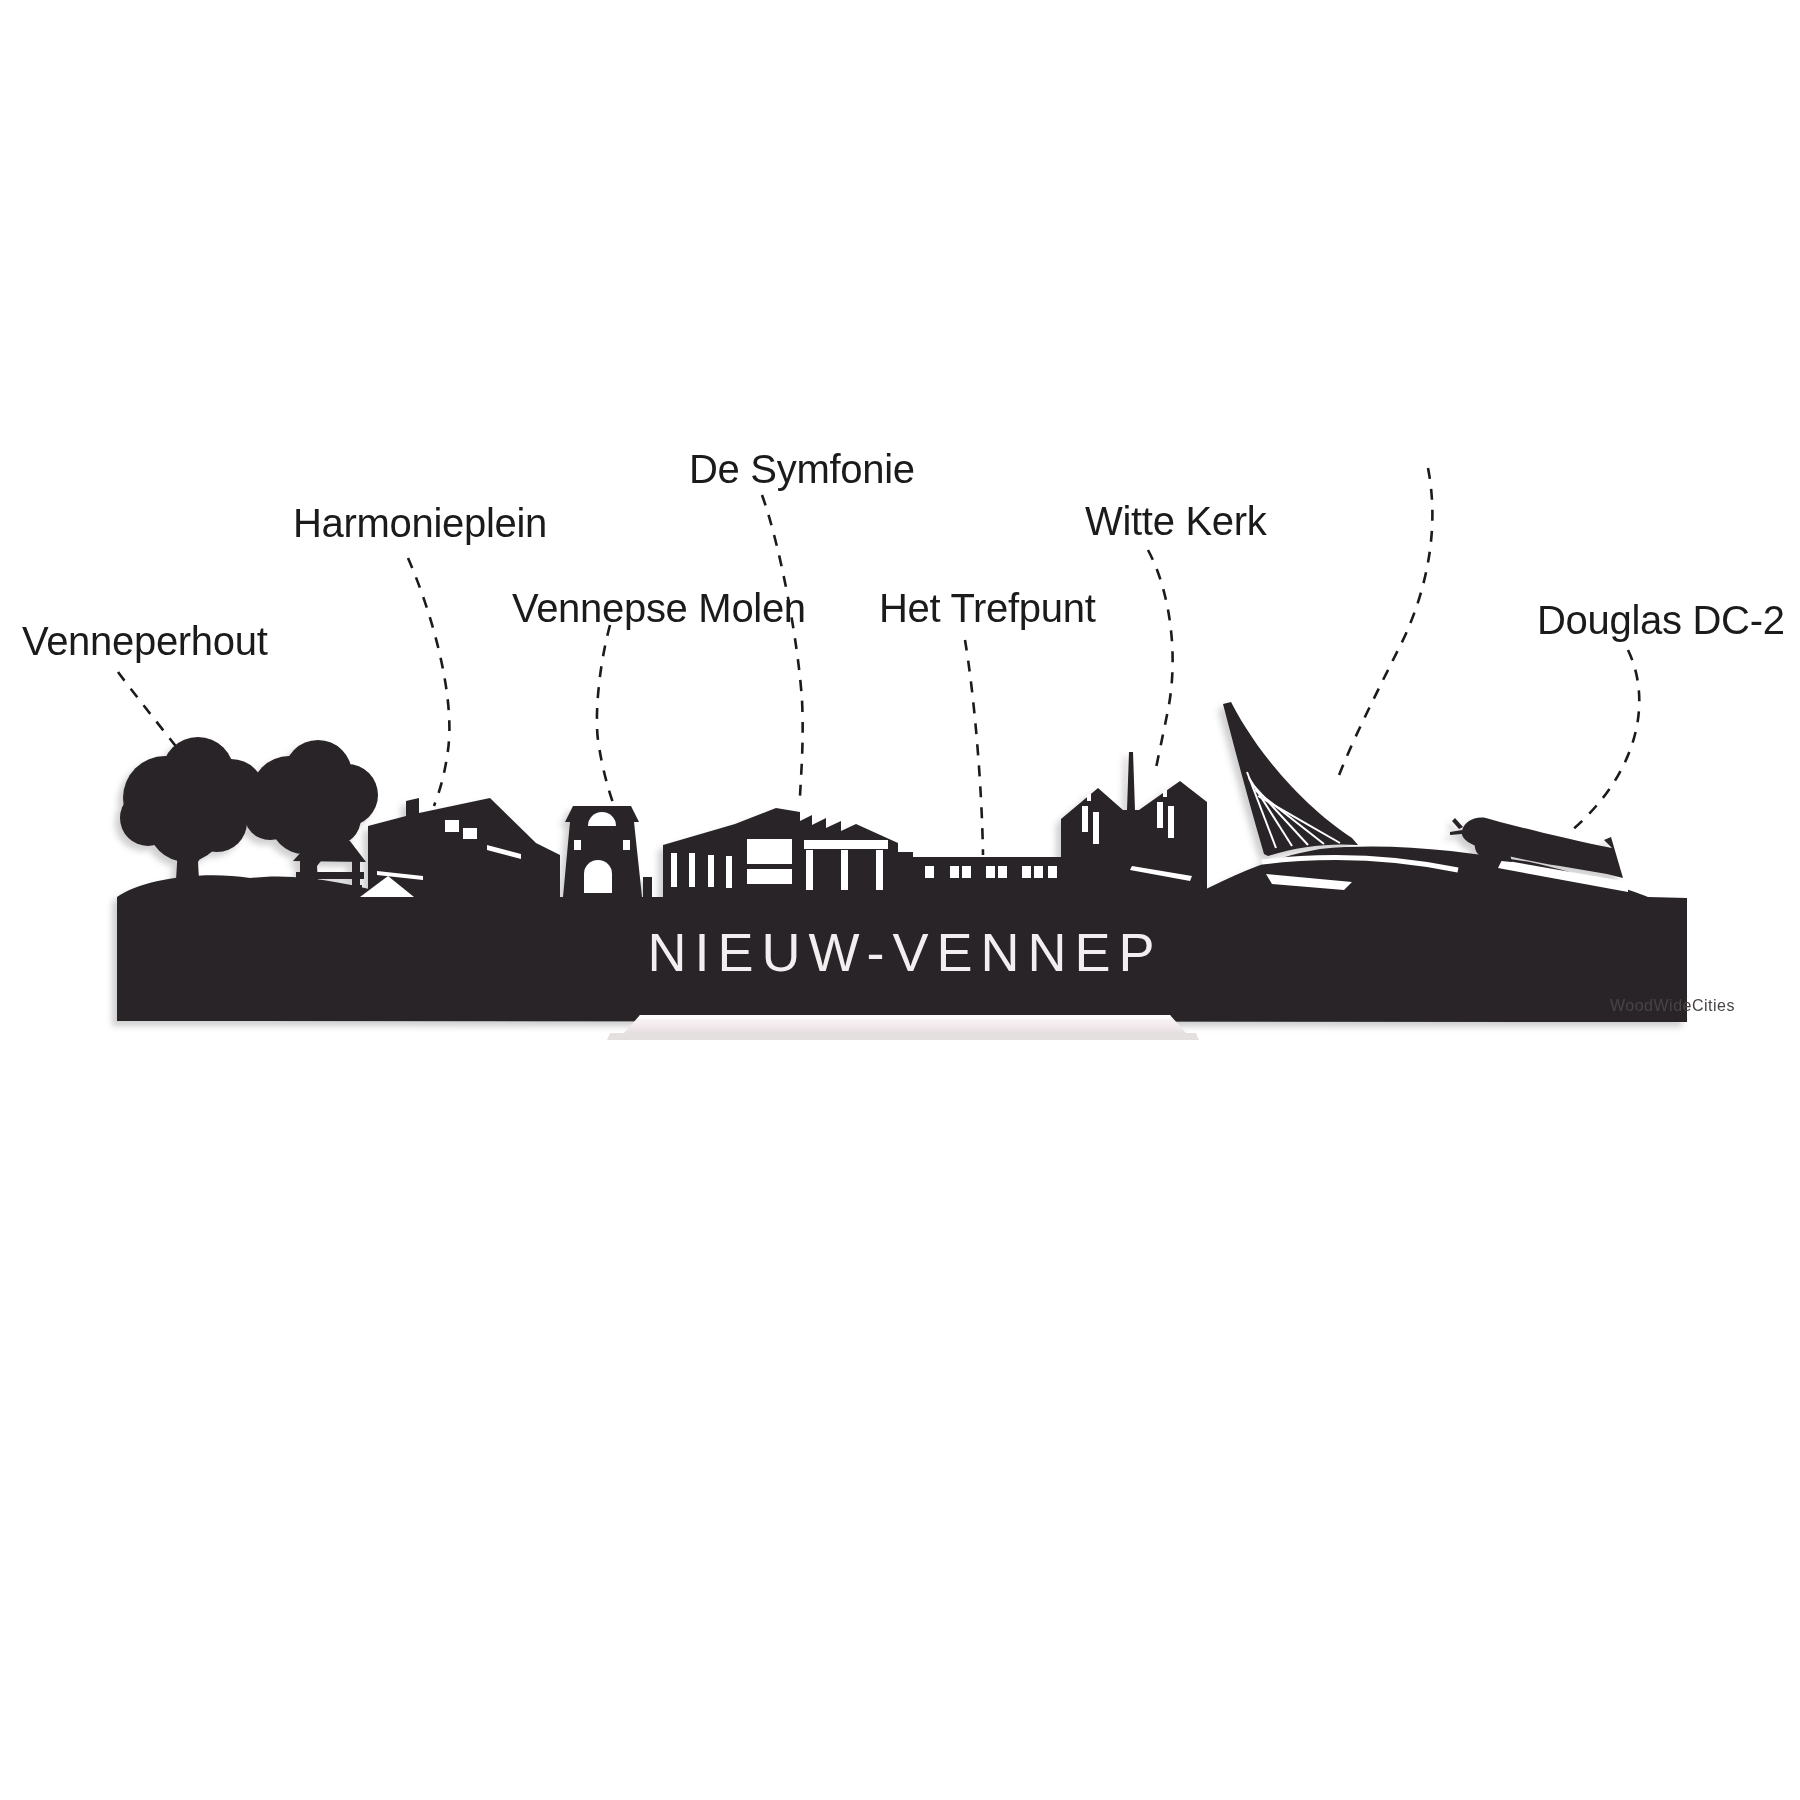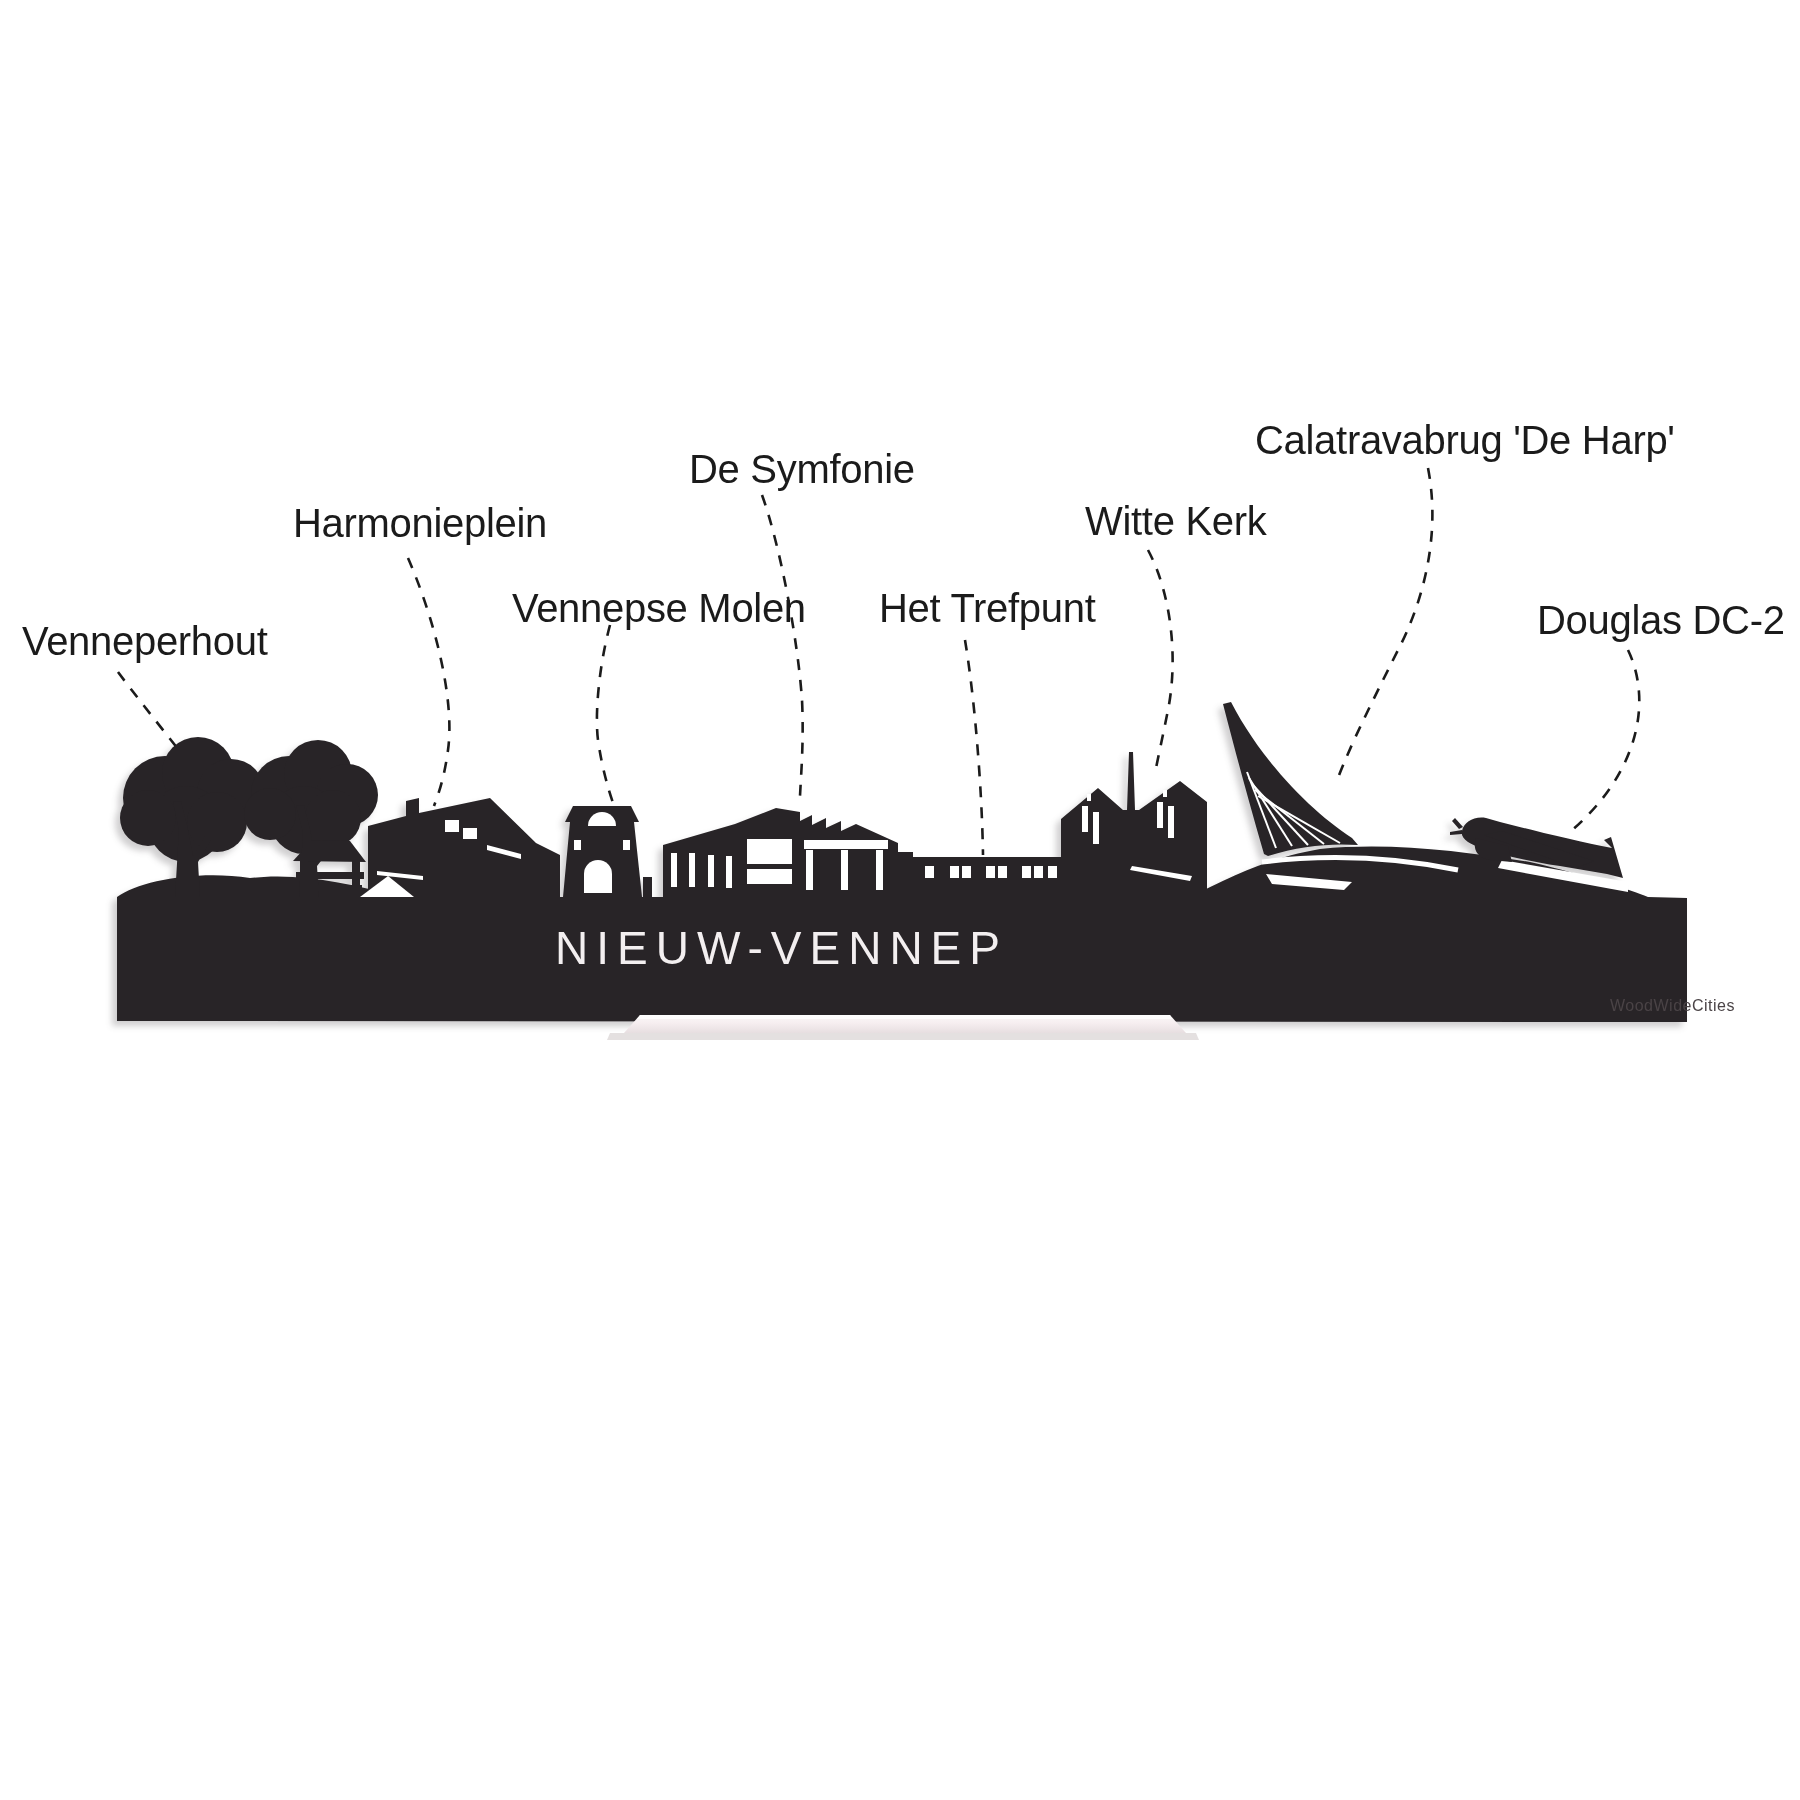--- a/index.html
+++ b/index.html
@@ -24,21 +24,22 @@
   .lbl-1{left:293px;top:502px;}
   .lbl-2{left:512px;top:587px;}
   .lbl-3{left:689px;top:448px;}
   .lbl-4{left:879px;top:587px;}
   .lbl-5{left:1085px;top:500px;}
   .lbl-6{left:1255px;top:419px;}
   .lbl-7{left:1537px;top:599px;}
   #city-title{
     position:absolute;
     left:555px;top:921px;width:700px;
-    font-size:46px;
+    text-align:center;
+    font-size:54px;
     font-weight:300;
     letter-spacing:8px;
     color:var(--title_text,#f3eff0);
   }
   #watermark{
     position:absolute;
     left:1610px;top:997px;
     font-size:16px;
     color:var(--watermark_text,#4a4346);
     letter-spacing:0.5px;
@@ -184,19 +185,18 @@
       <path d="M640,1015 L1170,1015 L1172,1019 L637,1019 Z" fill="#ffffff" opacity="0.8"></path>
     </g>
   </svg>
 
   <div class="label lbl-0">Venneperhout</div>
   <div class="label lbl-1">Harmonieplein</div>
   <div class="label lbl-2">Vennepse Molen</div>
   <div class="label lbl-3">De Symfonie</div>
   <div class="label lbl-4">Het Trefpunt</div>
   <div class="label lbl-5">Witte Kerk</div>
-  <div class="label lbl-6">Calatravabrug 'De Harp'</div>
   <div class="label lbl-7">Douglas DC-2</div>
 
   <div id="city-title">NIEUW-VENNEP</div>
 
   <div id="watermark">WoodWideCities</div>
 </div>
 
 </body></html>

